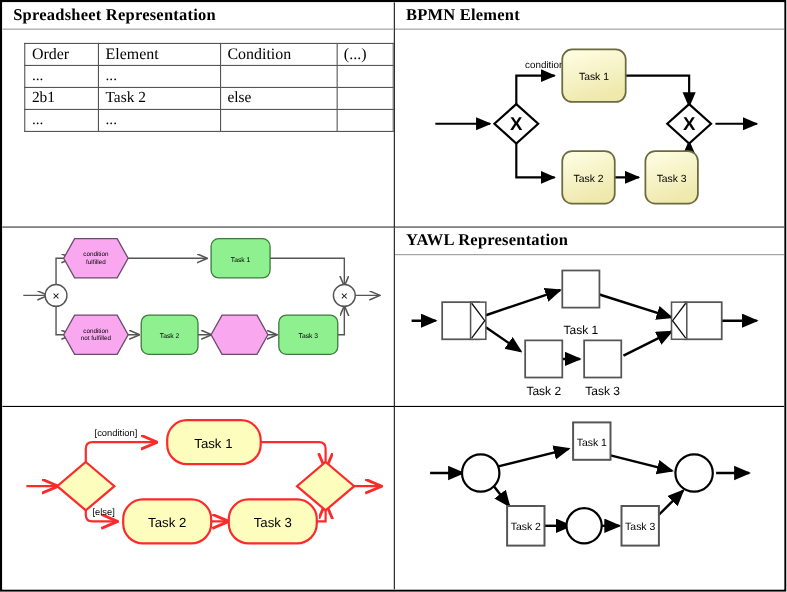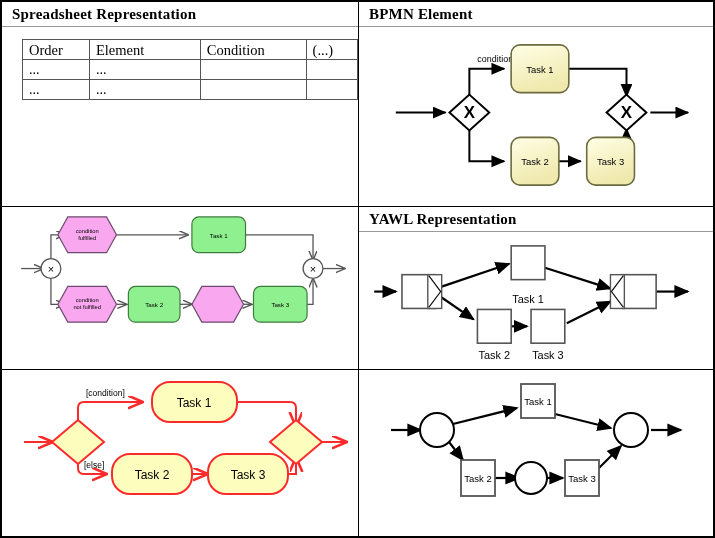--- a/index.html
+++ b/index.html
@@ -50,20 +50,26 @@
           </tr>
         </thead>
         <tbody>
           <tr>
             <td>...</td>
             <td>...</td>
             <td></td>
             <td></td>
           </tr>
           <tr>
+            <td>2b1</td>
+            <td>Task 2</td>
+            <td>else</td>
+            <td></td>
+          </tr>
+          <tr>
             <td>...</td>
             <td>...</td>
             <td></td>
             <td></td>
           </tr>
         </tbody>
       </table>
       </div>
     </div>
   </div>

